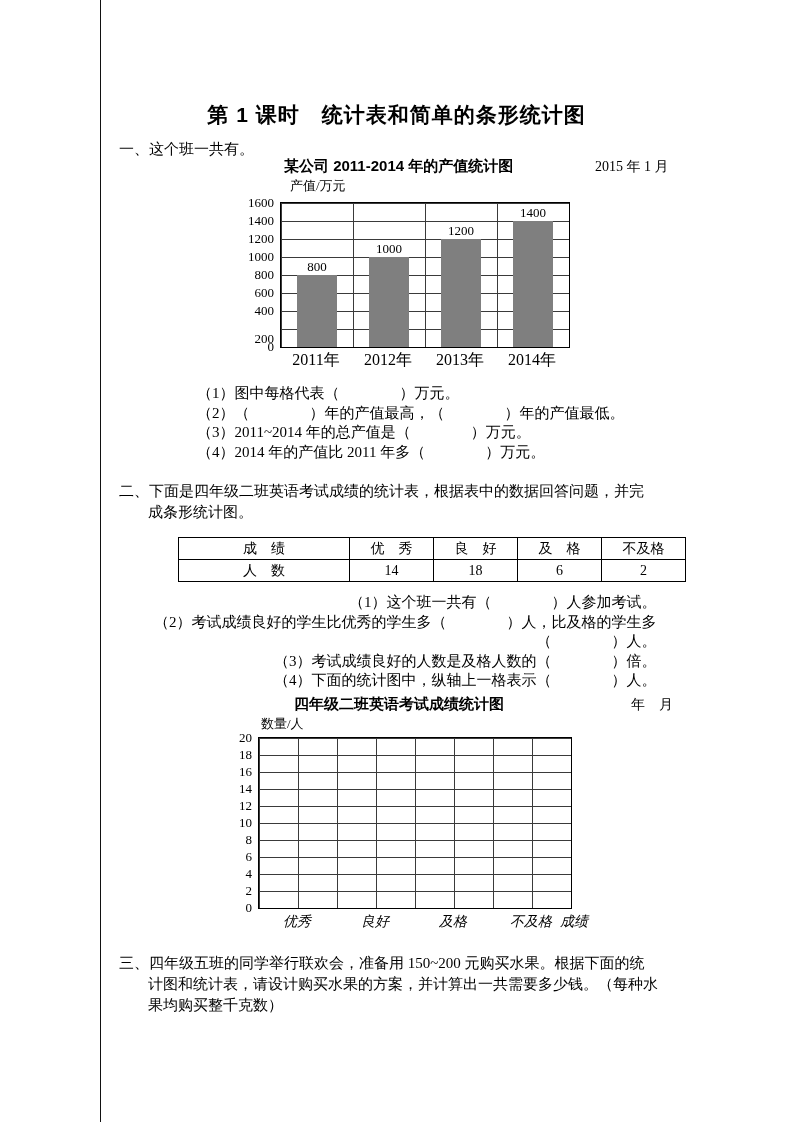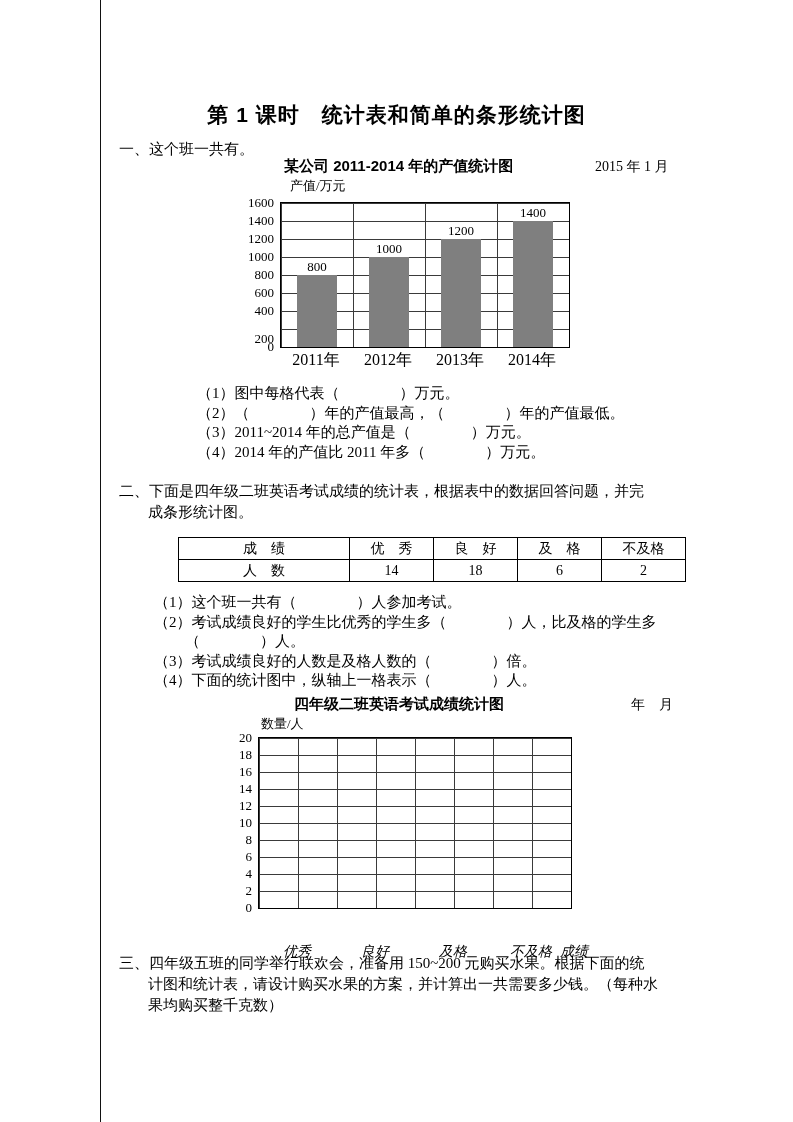--- a/index.html
+++ b/index.html
@@ -26,21 +26,21 @@
 
   #c1-ticks{left:228px;top:203px;width:46px;height:144px;}
   #c2-ticks{left:206px;top:738px;width:46px;height:170px;}
   .ytick{position:absolute;right:0;width:100%;text-align:right;font-size:13px;line-height:16px;}
 
   .bar{position:absolute;bottom:0;width:40px;}
   .barval{position:absolute;width:72px;text-align:center;font-size:13px;line-height:15px;}
 
   #c1-xlabels{left:280px;top:350px;width:300px;font-size:16px;}
   #c1-xlabels .xlab{display:inline-block;width:72px;text-align:center;}
-  #c2-xlabels{left:258px;top:913px;width:360px;font-size:14px;font-style:italic;margin-top:30px;}
+  #c2-xlabels{left:258px;top:913px;width:360px;font-size:14px;font-style:italic;}
   #c2-xlabels .grp{display:inline-block;width:78px;text-align:center;}
   #c2-xend{position:absolute;left:288px;top:0;width:56px;text-align:center;}
 
   .qs .qline{font-size:15px;line-height:19.5px;white-space:nowrap;}
   .qs .indent{margin-left:31px;}
 
   #s1-head{left:119px;top:140px;}
   #c1-title{left:284px;top:157px;}
   #c1-date{left:595px;top:158px;font-size:14px;}
   #c1-ylab{left:290px;top:177px;}
@@ -48,21 +48,21 @@
 
   #s2-h1{left:119px;top:482px;}
   #s2-h2{left:148px;top:503px;}
 
   .score-table{position:absolute;left:178px;top:537px;border-collapse:collapse;
                font-size:14px;text-align:center;}
   .score-table td{border:1px solid #000;height:21px;padding:0;}
   .score-table .c0{width:170px;}
   .score-table .c{width:83px;}
 
-  #s2-qs{left:154px;top:593px;}
+  #s2-qs{left:154px;top:593px;text-align:right;}
 
   #c2-title{left:294px;top:695px;}
   #c2-date{left:631px;top:696px;font-size:14px;}
   #c2-ylab{left:261px;top:715px;}
 
   #s3-l1{left:119px;top:954px;}
   #s3-l2{left:148px;top:975px;}
   #s3-l3{left:148px;top:996px;}
 </style>
 </head>

